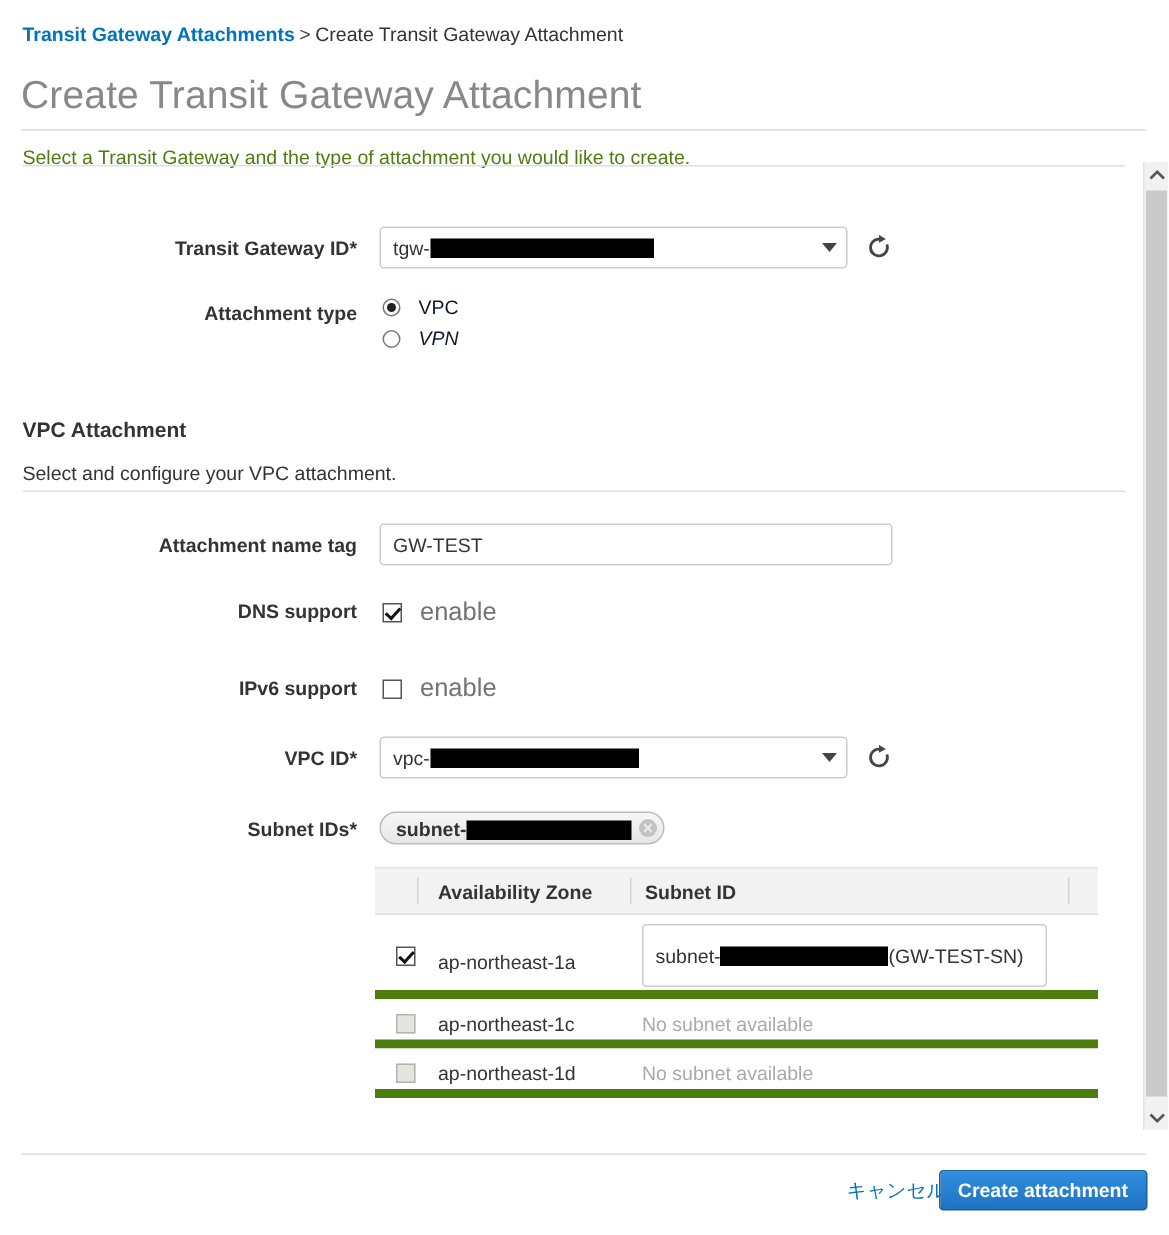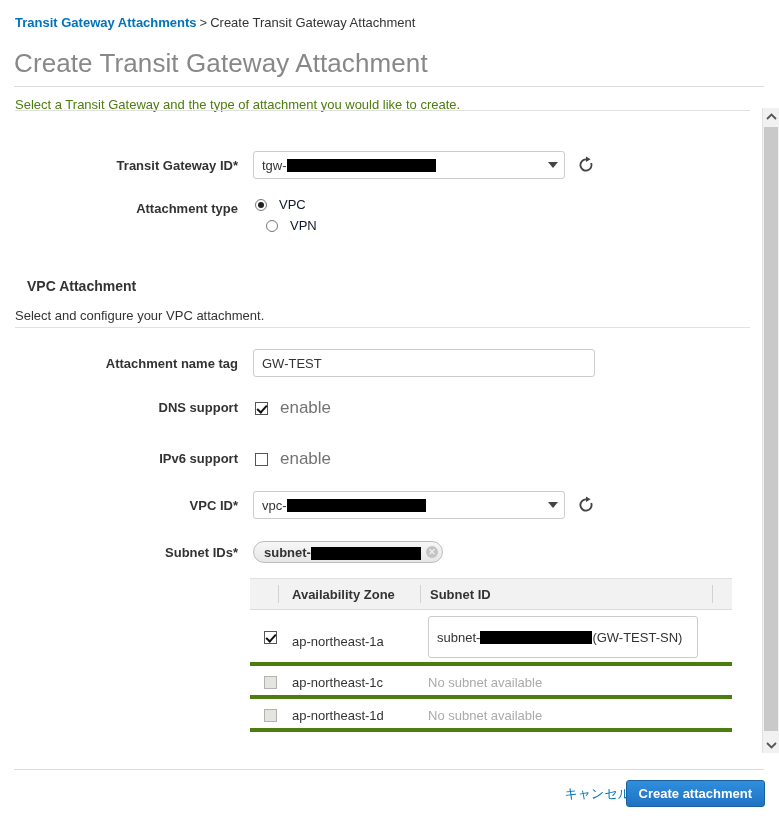--- a/index.html
+++ b/index.html
@@ -196,21 +196,21 @@
     font-size: 13px; font-weight: bold; color: #333333;
     position: relative; height: 100%;
     display: flex; align-items: center;
     white-space: nowrap;
   }
   .th-div {
     position: absolute; top: 6px; bottom: 6px; width: 1px; background: #d2d2d2;
   }
   .tr {
     position: absolute; left: 0; width: 100%;
-    border-bottom: 4px solid #4d7c0f;
+    border-bottom: 6px solid #4d7c0f;
     background: #ffffff;
   }
   .td-az {
     position: absolute; font-size: 13px; color: #333333; white-space: nowrap;
   }
   .td-none {
     position: absolute; font-size: 13px; color: #aaaaaa; white-space: nowrap;
   }
   .row-cb { position: absolute; }
 
@@ -270,26 +270,26 @@
         <path d="M9 3.4 A5.6 5.6 0 1 0 14.2 7.0" fill="none" stroke="#444" stroke-width="1.9" stroke-linecap="butt"></path>
         <path d="M9.0 0.6 L9.0 5.9 L13.6 3.3 Z" fill="#444"></path>
       </svg>
     </div>
 
     <div class="lbl" style="left:0; width:238px; top:91px;">Attachment type</div>
     <div class="radio-item" style="left:255px; top:87px;">
       <span class="radio on"></span>
       <span class="radio-label">VPC</span>
     </div>
-    <div class="radio-item" style="left:266px; top:108px;">
+    <div class="radio-item" style="left:255px; top:108px;font-style:italic;">
       <span class="radio"></span>
       <span class="radio-label">VPN</span>
     </div>
 
-    <div class="section-title" style="top:168px;margin-left:12px;">VPC Attachment</div>
+    <div class="section-title" style="top:168px;">VPC Attachment</div>
     <div class="section-sub" style="top:198px;">Select and configure your VPC attachment.</div>
     <div class="section-rule" style="top:217px;"></div>
 
     <div class="lbl" style="left:0; width:238px; top:246px;">Attachment name tag</div>
     <div class="txt-box" style="left:253px; top:239px; width:342px;">
       <span>GW-TEST</span>
     </div>
 
     <div class="lbl" style="left:0; width:238px; top:290px;">DNS support</div>
     <div class="cb-item" style="left:255px; top:288px;">

